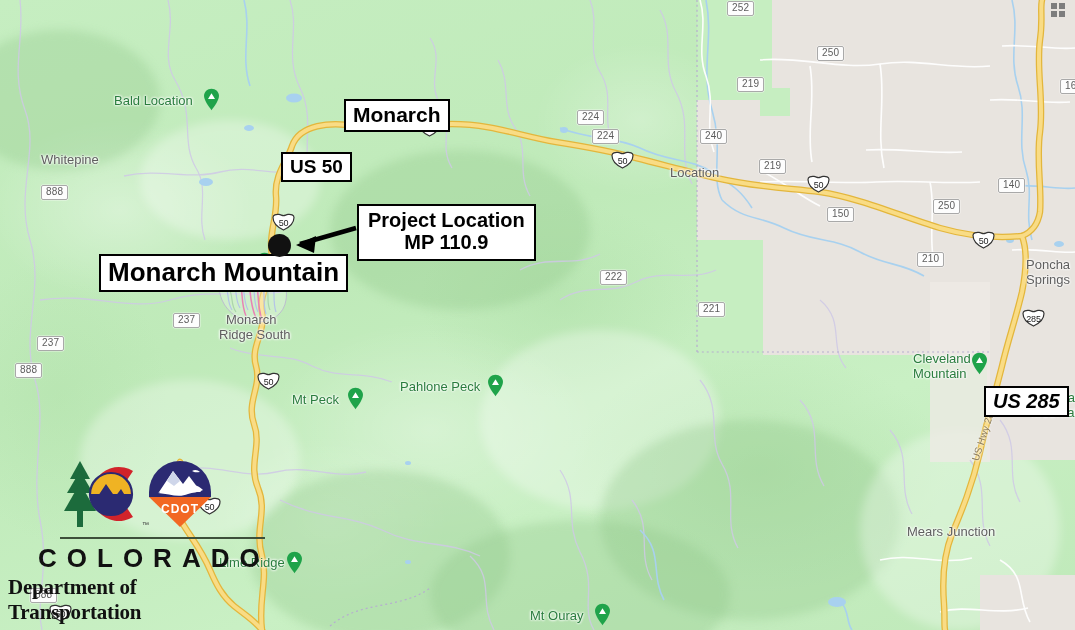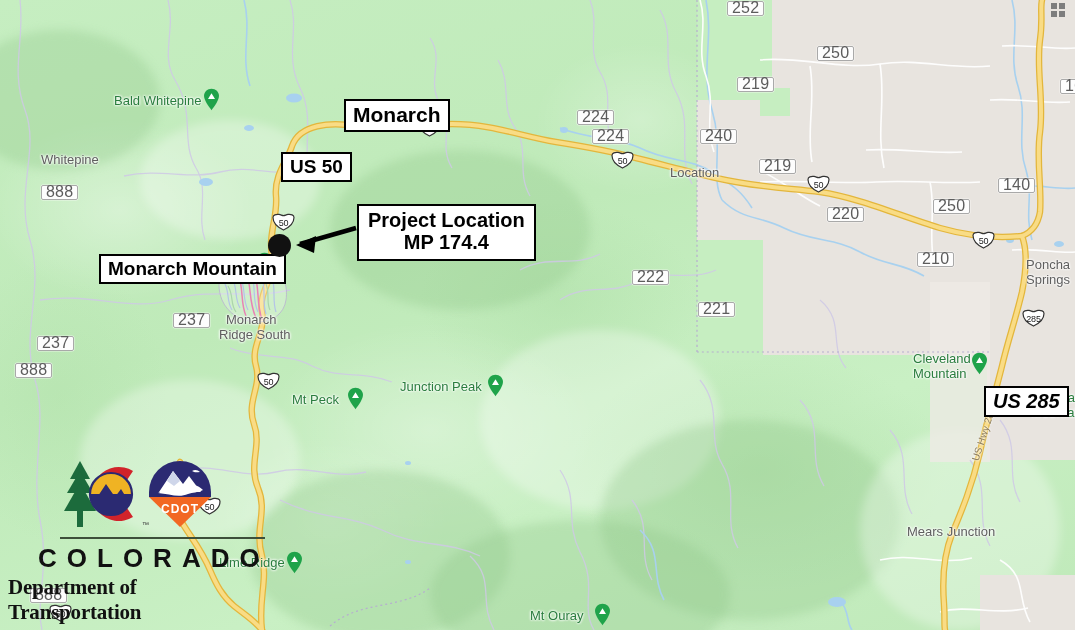--- a/index.html
+++ b/index.html
@@ -34,21 +34,21 @@
   .grey{position:absolute;background:#e8e4df;}
   .grey2{position:absolute;background:#eeeae5;}
 
   
   svg.lines{position:absolute;inset:0;width:1075px;height:630px;}
 
   
   .shield-rect{
     position:absolute;
     background:#fdfdfd;border:1px solid #a9a9a9;border-radius:2px;
-    font-size:16px;color:#5c5c5c;letter-spacing:.2px;
+    font-size:10px;color:#5c5c5c;letter-spacing:.2px;
     padding:1px 4px 2px 4px;line-height:10px;
     font-family:"Liberation Sans",sans-serif;
     white-space:nowrap;
     box-shadow:0 0 0 .5px rgba(255,255,255,.6);
   }
   .shield-us{
     position:absolute;width:25px;height:18px;
   }
   .shield-us svg{display:block;}
   .shield-us .num{
@@ -81,21 +81,21 @@
   .callout{
     position:absolute;background:#fff;border:2.5px solid #000;
     font-weight:bold;color:#000;
     font-family:"Liberation Sans",sans-serif;
     text-align:center;line-height:1.12;
     padding:2px 7px 3px 7px;white-space:pre;
     box-sizing:border-box;
   }
   #cal-monarch{left:344px;top:99px;font-size:21px;}
   #cal-us50{left:281px;top:152px;font-size:19px;}
-  #cal-monarch-mtn{left:99px;top:254px;font-size:19px;}
+  #cal-monarch-mtn{left:99px;top:254px;font-size:26px;}
   #cal-project{left:357px;top:204px;font-size:20px;padding:3px 9px 5px 9px;}
   #cal-us285{left:984px;top:386px;font-size:20px;font-style:italic;}
 
   .dot-marker{
     position:absolute;left:268px;top:234px;width:23px;height:23px;
     background:#111;border-radius:50%;
   }
 
   
   #logo{position:absolute;left:8px;top:455px;width:260px;}
@@ -277,24 +277,24 @@
       <div class="shield-rect" style="left: 30px; top: 588px;">888</div>
       <div class="shield-rect" style="left: 173px; top: 313px;">237</div>
       <div class="shield-rect" style="left: 37px; top: 336px;">237</div>
       <div class="shield-rect" style="left: 577px; top: 110px;">224</div>
       <div class="shield-rect" style="left: 592px; top: 129px;">224</div>
       <div class="shield-rect" style="left: 727px; top: 1px;">252</div>
       <div class="shield-rect" style="left: 817px; top: 46px;">250</div>
       <div class="shield-rect" style="left: 737px; top: 77px;">219</div>
       <div class="shield-rect" style="left: 759px; top: 159px;">219</div>
       <div class="shield-rect" style="left: 700px; top: 129px;">240</div>
-      <div class="shield-rect" style="left: 827px; top: 207px;">220</div>
+      <div class="shield-rect" style="left: 827px; top: 207px;">150</div>
       <div class="shield-rect" style="left: 933px; top: 199px;">250</div>
       <div class="shield-rect" style="left: 917px; top: 252px;">210</div>
-      <div class="shield-rect" style="left: 632px; top: 270px;">222</div>
+      <div class="shield-rect" style="left: 600px; top: 270px;">222</div>
       <div class="shield-rect" style="left: 698px; top: 302px;">221</div>
       <div class="shield-rect" style="left: 998px; top: 178px;">140</div>
       <div class="shield-rect" style="left: 1060px; top: 79px;">160</div>
       <div class="shield-us" style="left: 417px; top: 119px;">
         <svg viewBox="0 0 25 18" width="25" height="18">
           <path d="M2,4.5 C2,2 5,1 8,1.4 C10,1.7 11,2.6 12.5,2.6 C14,2.6 15,1.7 17,1.4 C20,1 23,2 23,4.5 C23,9 20,13.5 12.5,17 C5,13.5 2,9 2,4.5 Z" fill="#ffffff" stroke="#333" stroke-width="1.2"></path>
         </svg>
         <span class="num">50</span>
       </div>
       <div class="shield-us" style="left: 610px; top: 151px;">
@@ -348,26 +348,26 @@
     </div>
 
   <div id="label-layer">
       <div class="place" style="left: 41px; top: 152px;">Whitepine</div>
       <div class="place" style="left: 670px; top: 165px;">Location</div>
       <div class="place" style="left: 1026px; top: 257px;">Poncha</div>
       <div class="place" style="left: 1026px; top: 272px;">Springs</div>
       <div class="place" style="left: 907px; top: 524px;">Mears Junction</div>
       <div class="place" style="left: 226px; top: 312px;">Monarch</div>
       <div class="place" style="left: 219px; top: 327px;">Ridge South</div>
-      <div class="peak" style="left: 114px; top: 93px;">Bald Whitepine</div>
+      <div class="peak" style="left: 114px; top: 93px;">Bald Location</div>
       <div class="pin" style="left: 203px; top: 88px;"><svg viewBox="0 0 17 23" width="17" height="23">
           <path d="M8.5,0.8 C12.7,0.8 16,4 16,8.1 C16,13.2 8.5,22.2 8.5,22.2 C8.5,22.2 1,13.2 1,8.1 C1,4 4.3,0.8 8.5,0.8 Z" fill="#1fa34a"></path>
           <path d="M5,11 L8.5,5.2 L12,11 Z" fill="#ffffff"></path>
         </svg></div>
-      <div class="peak" style="left: 400px; top: 379px;">Junction Peak</div>
+      <div class="peak" style="left: 400px; top: 379px;">Pahlone Peck</div>
       <div class="pin" style="left: 487px; top: 374px;"><svg viewBox="0 0 17 23" width="17" height="23">
           <path d="M8.5,0.8 C12.7,0.8 16,4 16,8.1 C16,13.2 8.5,22.2 8.5,22.2 C8.5,22.2 1,13.2 1,8.1 C1,4 4.3,0.8 8.5,0.8 Z" fill="#1fa34a"></path>
           <path d="M5,11 L8.5,5.2 L12,11 Z" fill="#ffffff"></path>
         </svg></div>
       <div class="peak" style="left: 292px; top: 392px;">Mt Peck</div>
       <div class="pin" style="left: 347px; top: 387px;"><svg viewBox="0 0 17 23" width="17" height="23">
           <path d="M8.5,0.8 C12.7,0.8 16,4 16,8.1 C16,13.2 8.5,22.2 8.5,22.2 C8.5,22.2 1,13.2 1,8.1 C1,4 4.3,0.8 8.5,0.8 Z" fill="#1fa34a"></path>
           <path d="M5,11 L8.5,5.2 L12,11 Z" fill="#ffffff"></path>
         </svg></div>
       <div class="peak" style="left: 913px; top: 351px;">Cleveland</div>
@@ -395,21 +395,21 @@
     </div>
 
   <div id="roadlabel-layer">
       <div class="roadlabel" style="left: 975px; top: 455px; transform: rotate(-72deg); transform-origin: left center;">US Hwy 285</div>
     </div>
 
   <div class="callout" id="cal-monarch">Monarch</div>
   <div class="callout" id="cal-us50">US 50</div>
   <div class="callout" id="cal-monarch-mtn">Monarch Mountain</div>
   <div class="callout" id="cal-project">Project Location
-MP 174.4</div>
+MP 110.9</div>
   <div class="callout" id="cal-us285">US 285</div>
 
   <div class="dot-marker"></div>
 
   <div id="grid-dots">
     <i></i>
       <i></i>
       <i></i>
       <i></i>
       <i></i>

